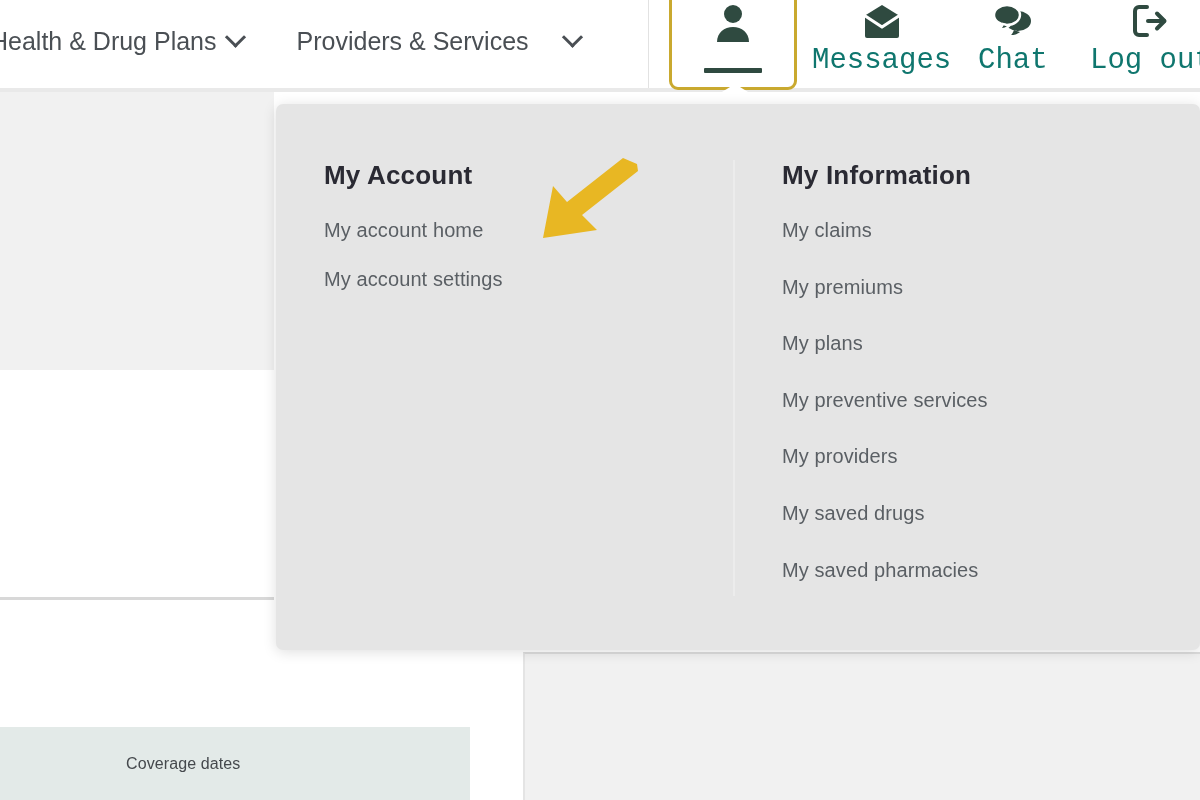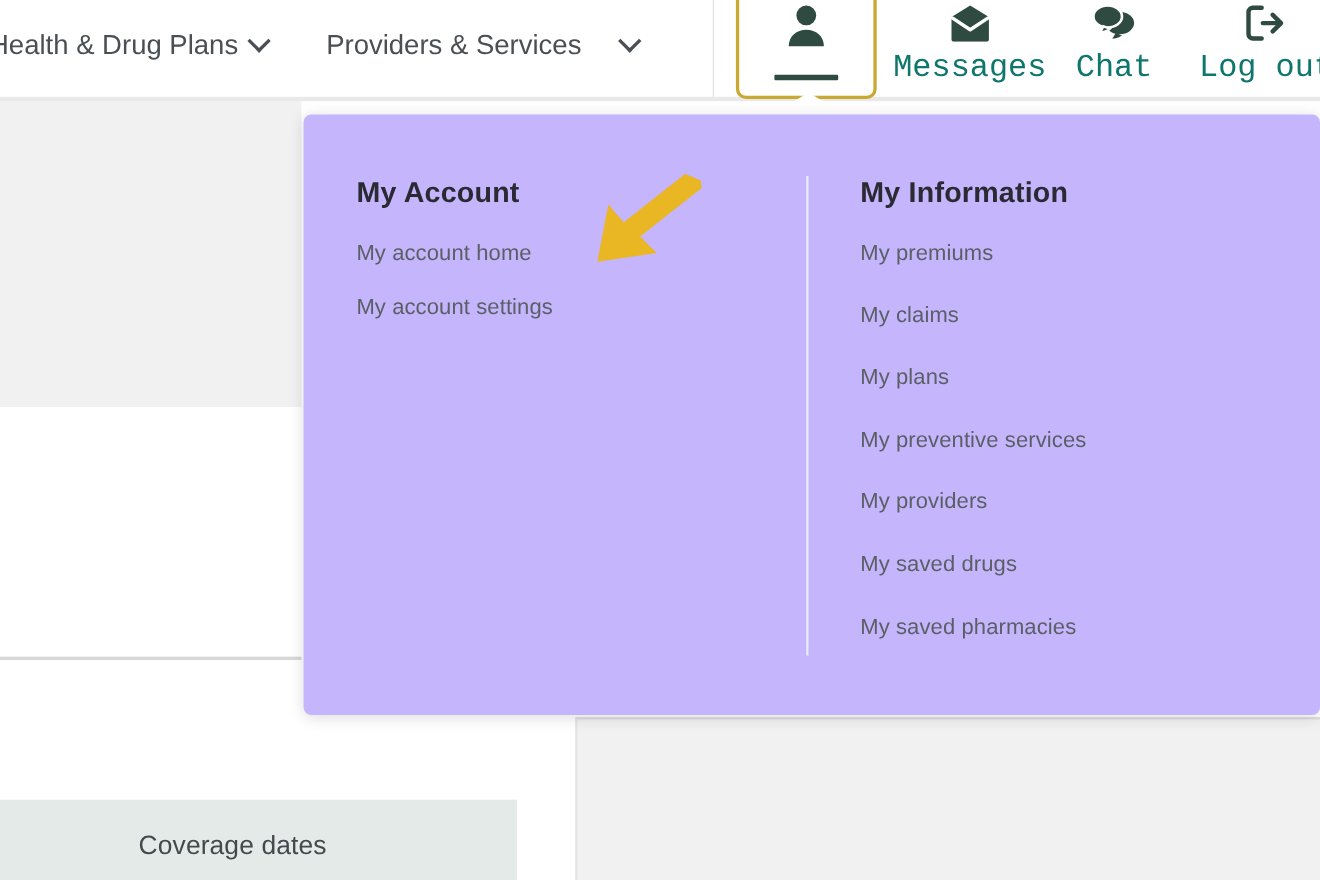--- a/index.html
+++ b/index.html
@@ -60,21 +60,21 @@
   }
   .coverage-panel {
     position: absolute;
     left: 0; top: 727px;
     width: 470px; height: 73px;
     background: #e3eae8;
   }
   .coverage-label {
     position: absolute;
     left: 126px; top: 755px;
-    font-size: 24px;
+    font-size: 16px;
     color: #45494d;
     letter-spacing: 0.1px;
     white-space: nowrap;
   }
 
   
   .topnav {
     position: absolute;
     left: 0; top: 0;
     width: 1200px; height: 90px;
@@ -170,21 +170,21 @@
   }
   #action-messages { left: 812px; }
   #action-chat     { left: 978px; }
   #action-logout   { left: 1090px; }
 
   
   .dropdown {
     position: absolute;
     left: 276px; top: 104px;
     width: 924px; height: 546px;
-    background: #c4b5fd;
+    background: #e5e5e5;
     border-radius: 7px;
     box-shadow: 0 2px 14px rgba(0,0,0,0.13);
     z-index: 35;
   }
   .dd-col-left  { position: absolute; left: 48px;  top: 56px; width: 390px; }
   .dd-col-right { position: absolute; left: 506px; top: 56px; width: 380px; }
   .dd-divider {
     position: absolute;
     left: 457px; top: 56px;
     width: 2px; height: 436px;
@@ -239,22 +239,22 @@
     <div class="dd-divider"></div>
 
     <div class="dd-col-left">
       <div class="dd-heading">My Account</div>
       <a class="dd-item">My account home</a>
       <a class="dd-item">My account settings</a>
     </div>
 
     <div class="dd-col-right">
       <div class="dd-heading">My Information</div>
+      <a class="dd-item">My claims</a>
       <a class="dd-item">My premiums</a>
-      <a class="dd-item">My claims</a>
       <a class="dd-item">My plans</a>
       <a class="dd-item">My preventive services</a>
       <a class="dd-item">My providers</a>
       <a class="dd-item">My saved drugs</a>
       <a class="dd-item">My saved pharmacies</a>
     </div>
   </div>
 
   <div class="topnav">
     <div class="topnav-underline"></div>

